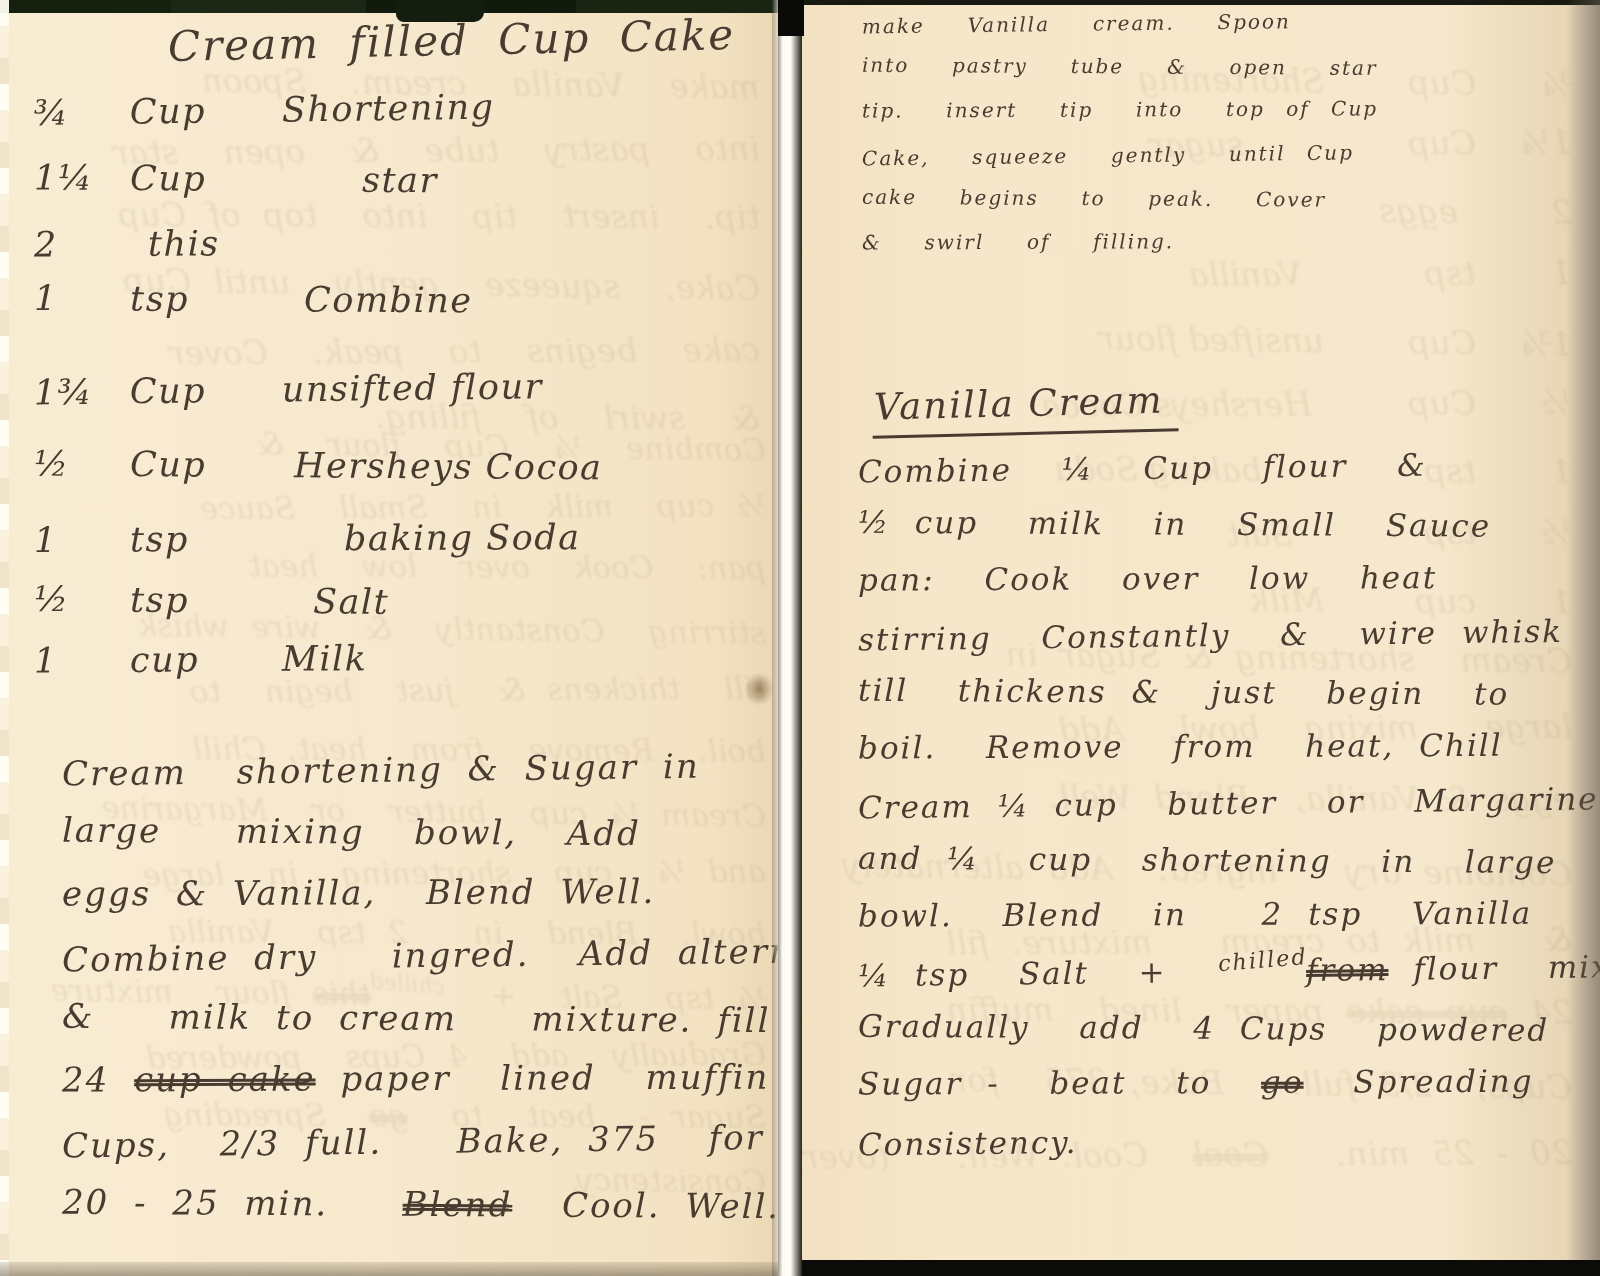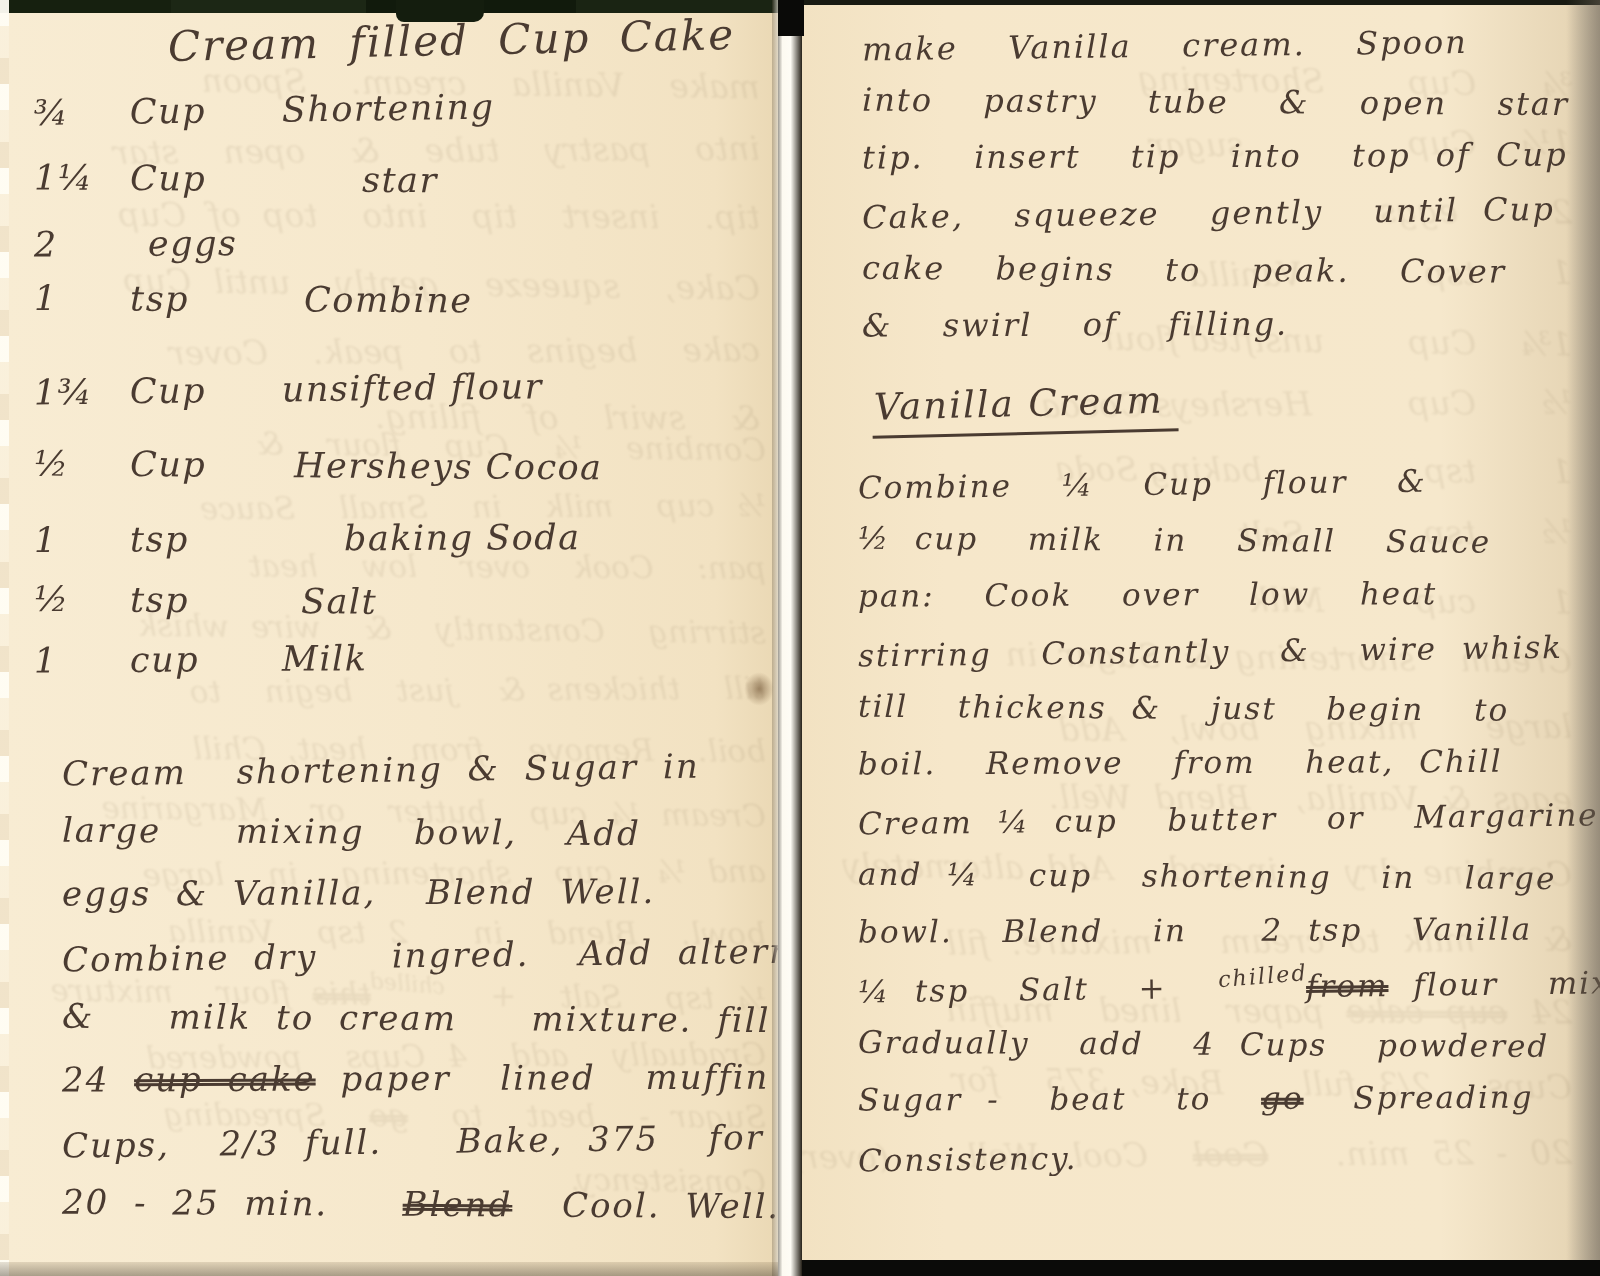--- a/index.html
+++ b/index.html
@@ -53,36 +53,36 @@
   .ing-row:nth-child(2) .ing-item{margin-left:80px;}
   .ing-row:nth-child(3){padding-bottom:18px;transform:rotate(-.4deg);}
   .ing-row:nth-child(4){padding-bottom:48px;transform:rotate(.3deg);}
   .ing-row:nth-child(4) .ing-item{margin-left:22px;}
   .ing-row:nth-child(5){padding-bottom:38px;transform:rotate(-.7deg);}
   .ing-row:nth-child(6){padding-bottom:32px;transform:rotate(.4deg);}
   .ing-row:nth-child(6) .ing-item{margin-left:12px;}
   .ing-row:nth-child(7){padding-bottom:24px;transform:rotate(-.3deg);}
   .ing-row:nth-child(7) .ing-item{margin-left:62px;}
   .ing-row:nth-child(8){padding-bottom:16px;transform:rotate(.5deg);}
-  .ing-row:nth-child(8) .ing-item{margin-left:19px;}
+  .ing-row:nth-child(8) .ing-item{margin-left:31px;}
   .ing-row:nth-child(9){transform:rotate(-.4deg);}
   .ing-row:nth-child(9) .ing-item{}
 
   .lp-instructions{position:absolute;left:30px;top:752px;width:744px;font-size:34px;
     letter-spacing:2px;word-spacing:12px;margin-left:32px;}
   .lp-instructions .line{margin-bottom:28px;}
 
-  .rp-assembly{position:absolute;left:60px;top:29px;width:726px;font-size:32px;
+  .rp-assembly{position:absolute;left:60px;top:12px;width:726px;font-size:20px;
     letter-spacing:2px;word-spacing:13px;}
   .rp-assembly .line{margin-bottom:24px;}
 
   .rp-heading{position:absolute;left:70px;top:382px;font-size:37px;letter-spacing:2px;
     display:inline-block;border-bottom:3px solid #4a3b31;padding:0 14px 7px 2px;transform:rotate(-1.4deg);}
 
-  .rp-body{position:absolute;left:56px;top:468px;width:736px;font-size:31px;
+  .rp-body{position:absolute;left:56px;top:452px;width:736px;font-size:31px;
     letter-spacing:2px;word-spacing:13px;}
   .rp-body .line{margin-bottom:25px;}
   .rp-body .line:nth-child(11){margin-top:12px;}
   .rp-body .line:nth-child(13){margin-top:26px;}
 
   
   .ghost{position:absolute;transform:scaleX(-1);opacity:.13;filter:blur(1.2px);color:#8d7a5c;
     font-style:italic;pointer-events:none;}
   .ghost .line{margin-bottom:34px;}
   .ghost-lp-top{left:30px;top:66px;width:730px;font-size:33px;word-spacing:12px;}
@@ -133,21 +133,21 @@
           <span class="ing-item">Shortening</span>
         </div>
         <div class="ing-row">
           <span class="ing-qty">1¼</span>
           <span class="ing-unit">Cup</span>
           <span class="ing-item">star</span>
         </div>
         <div class="ing-row">
           <span class="ing-qty">2</span>
           <span class="ing-unit empty"></span>
-          <span class="ing-item">eggs</span>
+          <span class="ing-item">this</span>
         </div>
         <div class="ing-row">
           <span class="ing-qty">1</span>
           <span class="ing-unit">tsp</span>
           <span class="ing-item">Combine</span>
         </div>
         <div class="ing-row">
           <span class="ing-qty">1¾</span>
           <span class="ing-unit">Cup</span>
           <span class="ing-item">unsifted flour</span>

